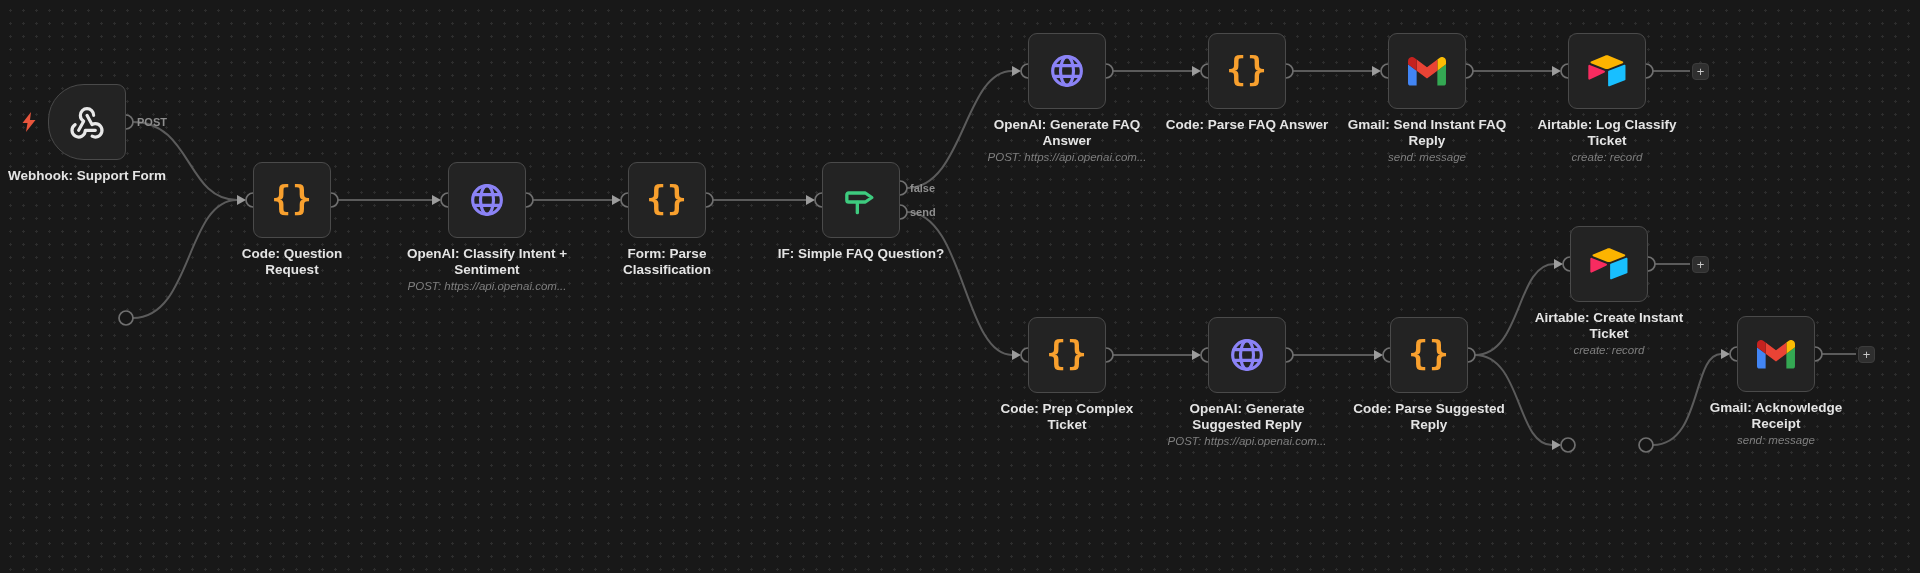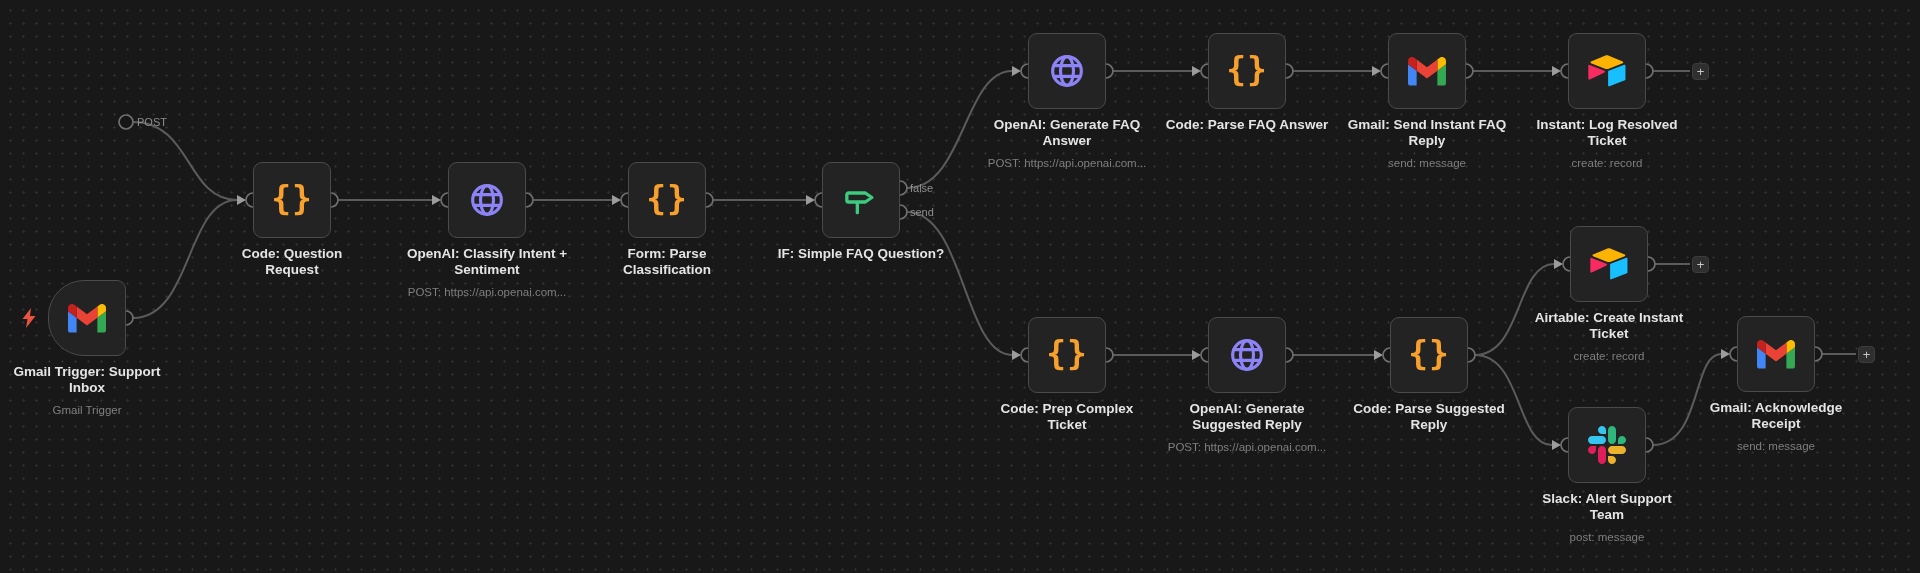--- a/index.html
+++ b/index.html
@@ -32,29 +32,29 @@
     position: absolute; top: 84px; left: 50%; transform: translateX(-50%);
     width: 200px; text-align: center;
     color: #e4e4e4; font-size: 13.5px; font-weight: 600; line-height: 1.22;
     white-space: pre-line;
   }
   .node .subtitle {
     position: absolute; top: 84px; left: 50%; transform: translateX(-50%);
     width: 220px; text-align: center;
     color: #7f7f7f; font-size: 11.5px; font-weight: 400;
   }  
-  .node .subtitle.s2 { top: 124px; }  
+  .node .subtitle.s2 { top: 118px; font-style: italic; }  
   .bolt { position: absolute; left: -27px; top: 28px; width: 16px; height: 20px; }
   .braces {
     font-family: "DejaVu Sans Mono", monospace;
     font-weight: 700; font-size: 33px; color: #f8a02e;
     letter-spacing: 1px; line-height: 1; padding-bottom: 4px;
   }
   .conn-label {
-    position: absolute; color: #8e8e8e; font-size: 11px; font-weight: 400;
+    position: absolute; color: #8e8e8e; font-size: 11px; font-weight: 700;
   }
   .add-btn {
     position: absolute; width: 17px; height: 17px;
     background: #2f2f2f; border: 1px solid #3c3c3c; border-radius: 4px;
     color: #c9c9c9; font-size: 13px; line-height: 15px; text-align: center;
     cursor: pointer; box-sizing: border-box;
   }
 </style>
 </head>
 <body>
@@ -132,197 +132,176 @@
   </svg>
 
   <span class="conn-label" style="left:137px;top:116px">POST</span>
   <span class="conn-label" style="left:910px;top:182px">false</span>
   <span class="conn-label" style="left:910px;top:206px">send</span>
 
   <div class="add-btn" style="left:1692px;top:63px">+</div>
   <div class="add-btn" style="left:1692px;top:256px">+</div>
   <div class="add-btn" style="left:1858px;top:346px">+</div>
 
-
-  <div class="node trigger" style="left:48px;top:280px">
+  <div class="node trigger" style="left:48px;top:84px">
     <svg class="bolt" viewBox="0 0 16 20">
       <path d="M10 0 L1.5 11 h5 L5 20 L14.5 8 h-5.5 Z" fill="#e8553c"></path>
     </svg>
+    <div class="box">
+      <svg width="40" height="40" viewBox="0 0 24 24" fill="none" stroke="#e8e8e8" stroke-width="1.9" stroke-linecap="round" stroke-linejoin="round">
+        <path d="M4.876 13.61a4 4 0 1 0 6.124 3.39h6"></path>
+        <path d="M15.066 20.502a4 4 0 1 0 1.934 -7.502c-.706 0 -1.424 .179 -2 .5l-3 -5.5"></path>
+        <path d="M16 8a4 4 0 1 0 -8 0c0 1.506 .77 2.818 2 3.5l-3 5.5"></path>
+      </svg>
+    </div>
+    <div class="label">Webhook: Support Form</div>
+  </div>
+
+
+  <div class="node" style="left:253px;top:162px">
+    <div class="box">
+      <span class="braces">{}</span>
+    </div>
+    <div class="label">Code: Question
+Request</div>
+  </div>
+
+  <div class="node" style="left:448px;top:162px">
+    <div class="box">
+      <svg width="40" height="40" viewBox="0 0 24 24" fill="none" stroke="#8b83f6" stroke-width="1.9" stroke-linecap="round">
+        <circle cx="12" cy="12" r="8.6"></circle>
+          <ellipse cx="12" cy="12" rx="3.9" ry="8.6"></ellipse>
+        <line x1="4.2" y1="8.8" x2="19.8" y2="8.8"></line>
+          <line x1="4.2" y1="15.2" x2="19.8" y2="15.2"></line>
+      </svg>
+    </div>
+    <div class="label">OpenAI: Classify Intent +
+Sentiment</div>
+    <div class="subtitle s2">POST: https://api.openai.com...</div>
+  </div>
+
+  <div class="node" style="left:628px;top:162px">
+    <div class="box">
+      <span class="braces">{}</span>
+    </div>
+    <div class="label">Form: Parse
+Classification</div>
+  </div>
+
+  <div class="node" style="left:822px;top:162px">
+    <div class="box">
+      <svg width="40" height="40" viewBox="0 0 24 24" fill="none" stroke="#3ecb7f" stroke-width="2" stroke-linecap="round" stroke-linejoin="round">
+        <path d="M4.6 7.8 h10 l3.9 2.7 -3.9 2.7 h-10 a1.1 1.1 0 0 1 -1.1 -1.1 v-3.2 a1.1 1.1 0 0 1 1.1 -1.1 z"></path>
+        <path d="M9.8 13.4 v6.2"></path>
+      </svg>
+    </div>
+    <div class="label">IF: Simple FAQ Question?</div>
+  </div>
+
+  <div class="node" style="left:1028px;top:33px">
+    <div class="box">
+      <svg width="40" height="40" viewBox="0 0 24 24" fill="none" stroke="#8b83f6" stroke-width="1.9" stroke-linecap="round">
+        <circle cx="12" cy="12" r="8.6"></circle>
+          <ellipse cx="12" cy="12" rx="3.9" ry="8.6"></ellipse>
+        <line x1="4.2" y1="8.8" x2="19.8" y2="8.8"></line>
+          <line x1="4.2" y1="15.2" x2="19.8" y2="15.2"></line>
+      </svg>
+    </div>
+    <div class="label">OpenAI: Generate FAQ
+Answer</div>
+    <div class="subtitle s2">POST: https://api.openai.com...</div>
+  </div>
+
+  <div class="node" style="left:1208px;top:33px">
+    <div class="box">
+      <span class="braces">{}</span>
+    </div>
+    <div class="label">Code: Parse FAQ Answer</div>
+  </div>
+
+  <div class="node" style="left:1388px;top:33px">
     <div class="box">
       <svg width="38" height="29" viewBox="0 0 49.4 36.45">
         <path fill="#4285f4" d="M3.37,36.45h7.87V17.33L0,8.9V33.08A3.37,3.37,0,0,0,3.37,36.45Z"></path>
         <path fill="#34a853" d="M38.16,36.45H46a3.37,3.37,0,0,0,3.37-3.37V8.9L38.16,17.33Z"></path>
         <path fill="#fbbc04" d="M38.16,2.72v14.61L49.4,8.9V4.41c0-4.17-4.76-6.55-8.1-4.05Z"></path>
         <path fill="#ea4335" d="M11.24,17.33V2.72L24.7,12.81,38.16,2.72V17.33L24.7,27.42Z"></path>
         <path fill="#c5221f" d="M0,4.41V8.9l11.24,8.43V2.72L8.1.36C4.75-2.14,0,.24,0,4.41Z"></path>
       </svg>
     </div>
-    <div class="label">Gmail Trigger: Support
-Inbox</div>
-    <div class="subtitle s2">Gmail Trigger</div>
-  </div>
-
-  <div class="node" style="left:253px;top:162px">
-    <div class="box">
-      <span class="braces">{}</span>
-    </div>
-    <div class="label">Code: Question
-Request</div>
-  </div>
-
-  <div class="node" style="left:448px;top:162px">
+    <div class="label">Gmail: Send Instant FAQ
+Reply</div>
+    <div class="subtitle s2">send: message</div>
+  </div>
+
+  <div class="node" style="left:1568px;top:33px">
+    <div class="box">
+      <svg width="42" height="36" viewBox="0 0 200 170">
+        <path fill="#fcb400" d="M90.04,12.37 L24.08,39.66 C20.41,41.18 20.45,46.39 24.14,47.85 L90.38,74.12 C96.2,76.43 102.68,76.43 108.5,74.12 L174.73,47.85 C178.42,46.39 178.46,41.18 174.79,39.66 L108.83,12.37 C102.82,9.88 96.06,9.88 90.04,12.37"></path>
+        <path fill="#18bfff" d="M105.31,88.46 L105.31,154.08 C105.31,157.2 108.46,159.33 111.36,158.18 L185.17,129.54 C186.85,128.87 187.96,127.24 187.96,125.43 L187.96,59.81 C187.96,56.69 184.81,54.55 181.91,55.7 L108.1,84.35 C106.42,85.02 105.31,86.65 105.31,88.46"></path>
+        <path fill="#f82b60" d="M88.08,91.85 L66.17,102.42 L63.95,103.5 L17.71,125.65 C14.78,127.07 11.04,124.93 11.04,121.67 L11.04,60.09 C11.04,58.91 11.64,57.89 12.45,57.13 C12.79,56.79 13.18,56.51 13.57,56.29 C14.68,55.63 16.25,55.45 17.59,55.98 L87.71,83.76 C91.27,85.17 91.55,90.17 88.08,91.85"></path>
+      </svg>
+    </div>
+    <div class="label">Airtable: Log Classify
+Ticket</div>
+    <div class="subtitle s2">create: record</div>
+  </div>
+
+  <div class="node" style="left:1028px;top:317px">
+    <div class="box">
+      <span class="braces">{}</span>
+    </div>
+    <div class="label">Code: Prep Complex
+Ticket</div>
+  </div>
+
+  <div class="node" style="left:1208px;top:317px">
     <div class="box">
       <svg width="40" height="40" viewBox="0 0 24 24" fill="none" stroke="#8b83f6" stroke-width="1.9" stroke-linecap="round">
         <circle cx="12" cy="12" r="8.6"></circle>
           <ellipse cx="12" cy="12" rx="3.9" ry="8.6"></ellipse>
         <line x1="4.2" y1="8.8" x2="19.8" y2="8.8"></line>
           <line x1="4.2" y1="15.2" x2="19.8" y2="15.2"></line>
       </svg>
     </div>
-    <div class="label">OpenAI: Classify Intent +
-Sentiment</div>
+    <div class="label">OpenAI: Generate
+Suggested Reply</div>
     <div class="subtitle s2">POST: https://api.openai.com...</div>
   </div>
 
-  <div class="node" style="left:628px;top:162px">
-    <div class="box">
-      <span class="braces">{}</span>
-    </div>
-    <div class="label">Form: Parse
-Classification</div>
-  </div>
-
-  <div class="node" style="left:822px;top:162px">
-    <div class="box">
-      <svg width="40" height="40" viewBox="0 0 24 24" fill="none" stroke="#3ecb7f" stroke-width="2" stroke-linecap="round" stroke-linejoin="round">
-        <path d="M4.6 7.8 h10 l3.9 2.7 -3.9 2.7 h-10 a1.1 1.1 0 0 1 -1.1 -1.1 v-3.2 a1.1 1.1 0 0 1 1.1 -1.1 z"></path>
-        <path d="M9.8 13.4 v6.2"></path>
-      </svg>
-    </div>
-    <div class="label">IF: Simple FAQ Question?</div>
-  </div>
-
-  <div class="node" style="left:1028px;top:33px">
-    <div class="box">
-      <svg width="40" height="40" viewBox="0 0 24 24" fill="none" stroke="#8b83f6" stroke-width="1.9" stroke-linecap="round">
-        <circle cx="12" cy="12" r="8.6"></circle>
-          <ellipse cx="12" cy="12" rx="3.9" ry="8.6"></ellipse>
-        <line x1="4.2" y1="8.8" x2="19.8" y2="8.8"></line>
-          <line x1="4.2" y1="15.2" x2="19.8" y2="15.2"></line>
-      </svg>
-    </div>
-    <div class="label">OpenAI: Generate FAQ
-Answer</div>
-    <div class="subtitle s2">POST: https://api.openai.com...</div>
-  </div>
-
-  <div class="node" style="left:1208px;top:33px">
-    <div class="box">
-      <span class="braces">{}</span>
-    </div>
-    <div class="label">Code: Parse FAQ Answer</div>
-  </div>
-
-  <div class="node" style="left:1388px;top:33px">
+  <div class="node" style="left:1390px;top:317px">
+    <div class="box">
+      <span class="braces">{}</span>
+    </div>
+    <div class="label">Code: Parse Suggested
+Reply</div>
+  </div>
+
+  <div class="node" style="left:1570px;top:226px">
+    <div class="box">
+      <svg width="42" height="36" viewBox="0 0 200 170">
+        <path fill="#fcb400" d="M90.04,12.37 L24.08,39.66 C20.41,41.18 20.45,46.39 24.14,47.85 L90.38,74.12 C96.2,76.43 102.68,76.43 108.5,74.12 L174.73,47.85 C178.42,46.39 178.46,41.18 174.79,39.66 L108.83,12.37 C102.82,9.88 96.06,9.88 90.04,12.37"></path>
+        <path fill="#18bfff" d="M105.31,88.46 L105.31,154.08 C105.31,157.2 108.46,159.33 111.36,158.18 L185.17,129.54 C186.85,128.87 187.96,127.24 187.96,125.43 L187.96,59.81 C187.96,56.69 184.81,54.55 181.91,55.7 L108.1,84.35 C106.42,85.02 105.31,86.65 105.31,88.46"></path>
+        <path fill="#f82b60" d="M88.08,91.85 L66.17,102.42 L63.95,103.5 L17.71,125.65 C14.78,127.07 11.04,124.93 11.04,121.67 L11.04,60.09 C11.04,58.91 11.64,57.89 12.45,57.13 C12.79,56.79 13.18,56.51 13.57,56.29 C14.68,55.63 16.25,55.45 17.59,55.98 L87.71,83.76 C91.27,85.17 91.55,90.17 88.08,91.85"></path>
+      </svg>
+    </div>
+    <div class="label">Airtable: Create Instant
+Ticket</div>
+    <div class="subtitle s2">create: record</div>
+  </div>
+
+
+  <div class="node" style="left:1737px;top:316px">
     <div class="box">
       <svg width="38" height="29" viewBox="0 0 49.4 36.45">
         <path fill="#4285f4" d="M3.37,36.45h7.87V17.33L0,8.9V33.08A3.37,3.37,0,0,0,3.37,36.45Z"></path>
         <path fill="#34a853" d="M38.16,36.45H46a3.37,3.37,0,0,0,3.37-3.37V8.9L38.16,17.33Z"></path>
         <path fill="#fbbc04" d="M38.16,2.72v14.61L49.4,8.9V4.41c0-4.17-4.76-6.55-8.1-4.05Z"></path>
         <path fill="#ea4335" d="M11.24,17.33V2.72L24.7,12.81,38.16,2.72V17.33L24.7,27.42Z"></path>
         <path fill="#c5221f" d="M0,4.41V8.9l11.24,8.43V2.72L8.1.36C4.75-2.14,0,.24,0,4.41Z"></path>
       </svg>
     </div>
-    <div class="label">Gmail: Send Instant FAQ
-Reply</div>
-    <div class="subtitle s2">send: message</div>
-  </div>
-
-  <div class="node" style="left:1568px;top:33px">
-    <div class="box">
-      <svg width="42" height="36" viewBox="0 0 200 170">
-        <path fill="#fcb400" d="M90.04,12.37 L24.08,39.66 C20.41,41.18 20.45,46.39 24.14,47.85 L90.38,74.12 C96.2,76.43 102.68,76.43 108.5,74.12 L174.73,47.85 C178.42,46.39 178.46,41.18 174.79,39.66 L108.83,12.37 C102.82,9.88 96.06,9.88 90.04,12.37"></path>
-        <path fill="#18bfff" d="M105.31,88.46 L105.31,154.08 C105.31,157.2 108.46,159.33 111.36,158.18 L185.17,129.54 C186.85,128.87 187.96,127.24 187.96,125.43 L187.96,59.81 C187.96,56.69 184.81,54.55 181.91,55.7 L108.1,84.35 C106.42,85.02 105.31,86.65 105.31,88.46"></path>
-        <path fill="#f82b60" d="M88.08,91.85 L66.17,102.42 L63.95,103.5 L17.71,125.65 C14.78,127.07 11.04,124.93 11.04,121.67 L11.04,60.09 C11.04,58.91 11.64,57.89 12.45,57.13 C12.79,56.79 13.18,56.51 13.57,56.29 C14.68,55.63 16.25,55.45 17.59,55.98 L87.71,83.76 C91.27,85.17 91.55,90.17 88.08,91.85"></path>
-      </svg>
-    </div>
-    <div class="label">Instant: Log Resolved
-Ticket</div>
-    <div class="subtitle s2">create: record</div>
-  </div>
-
-  <div class="node" style="left:1028px;top:317px">
-    <div class="box">
-      <span class="braces">{}</span>
-    </div>
-    <div class="label">Code: Prep Complex
-Ticket</div>
-  </div>
-
-  <div class="node" style="left:1208px;top:317px">
-    <div class="box">
-      <svg width="40" height="40" viewBox="0 0 24 24" fill="none" stroke="#8b83f6" stroke-width="1.9" stroke-linecap="round">
-        <circle cx="12" cy="12" r="8.6"></circle>
-          <ellipse cx="12" cy="12" rx="3.9" ry="8.6"></ellipse>
-        <line x1="4.2" y1="8.8" x2="19.8" y2="8.8"></line>
-          <line x1="4.2" y1="15.2" x2="19.8" y2="15.2"></line>
-      </svg>
-    </div>
-    <div class="label">OpenAI: Generate
-Suggested Reply</div>
-    <div class="subtitle s2">POST: https://api.openai.com...</div>
-  </div>
-
-  <div class="node" style="left:1390px;top:317px">
-    <div class="box">
-      <span class="braces">{}</span>
-    </div>
-    <div class="label">Code: Parse Suggested
-Reply</div>
-  </div>
-
-  <div class="node" style="left:1570px;top:226px">
-    <div class="box">
-      <svg width="42" height="36" viewBox="0 0 200 170">
-        <path fill="#fcb400" d="M90.04,12.37 L24.08,39.66 C20.41,41.18 20.45,46.39 24.14,47.85 L90.38,74.12 C96.2,76.43 102.68,76.43 108.5,74.12 L174.73,47.85 C178.42,46.39 178.46,41.18 174.79,39.66 L108.83,12.37 C102.82,9.88 96.06,9.88 90.04,12.37"></path>
-        <path fill="#18bfff" d="M105.31,88.46 L105.31,154.08 C105.31,157.2 108.46,159.33 111.36,158.18 L185.17,129.54 C186.85,128.87 187.96,127.24 187.96,125.43 L187.96,59.81 C187.96,56.69 184.81,54.55 181.91,55.7 L108.1,84.35 C106.42,85.02 105.31,86.65 105.31,88.46"></path>
-        <path fill="#f82b60" d="M88.08,91.85 L66.17,102.42 L63.95,103.5 L17.71,125.65 C14.78,127.07 11.04,124.93 11.04,121.67 L11.04,60.09 C11.04,58.91 11.64,57.89 12.45,57.13 C12.79,56.79 13.18,56.51 13.57,56.29 C14.68,55.63 16.25,55.45 17.59,55.98 L87.71,83.76 C91.27,85.17 91.55,90.17 88.08,91.85"></path>
-      </svg>
-    </div>
-    <div class="label">Airtable: Create Instant
-Ticket</div>
-    <div class="subtitle s2">create: record</div>
-  </div>
-
-  <div class="node" style="left:1568px;top:407px">
-    <div class="box">
-      <svg width="38" height="38" viewBox="0 0 122.8 122.8">
-        <path d="M25.8,77.6c0,7.1-5.8,12.9-12.9,12.9S0,84.7,0,77.6s5.8-12.9,12.9-12.9h12.9V77.6z" fill="#e01e5a"></path>
-        <path d="M32.3,77.6c0-7.1,5.8-12.9,12.9-12.9s12.9,5.8,12.9,12.9v32.3c0,7.1-5.8,12.9-12.9,12.9s-12.9-5.8-12.9-12.9V77.6z" fill="#e01e5a"></path>
-        <path d="M45.2,25.8c-7.1,0-12.9-5.8-12.9-12.9S38.1,0,45.2,0s12.9,5.8,12.9,12.9v12.9H45.2z" fill="#36c5f0"></path>
-        <path d="M45.2,32.3c7.1,0,12.9,5.8,12.9,12.9s-5.8,12.9-12.9,12.9H12.9C5.8,58.1,0,52.3,0,45.2s5.8-12.9,12.9-12.9H45.2z" fill="#36c5f0"></path>
-        <path d="M97,45.2c0-7.1,5.8-12.9,12.9-12.9s12.9,5.8,12.9,12.9s-5.8,12.9-12.9,12.9H97V45.2z" fill="#2eb67d"></path>
-        <path d="M90.5,45.2c0,7.1-5.8,12.9-12.9,12.9s-12.9-5.8-12.9-12.9V12.9C64.7,5.8,70.5,0,77.6,0s12.9,5.8,12.9,12.9V45.2z" fill="#2eb67d"></path>
-        <path d="M77.6,97c7.1,0,12.9,5.8,12.9,12.9s-5.8,12.9-12.9,12.9s-12.9-5.8-12.9-12.9V97H77.6z" fill="#ecb22e"></path>
-        <path d="M77.6,90.5c-7.1,0-12.9-5.8-12.9-12.9s5.8-12.9,12.9-12.9h32.3c7.1,0,12.9,5.8,12.9,12.9s-5.8,12.9-12.9,12.9H77.6z" fill="#ecb22e"></path>
-      </svg>
-    </div>
-    <div class="label">Slack: Alert Support
-Team</div>
-    <div class="subtitle s2">post: message</div>
-  </div>
-
-  <div class="node" style="left:1737px;top:316px">
-    <div class="box">
-      <svg width="38" height="29" viewBox="0 0 49.4 36.45">
-        <path fill="#4285f4" d="M3.37,36.45h7.87V17.33L0,8.9V33.08A3.37,3.37,0,0,0,3.37,36.45Z"></path>
-        <path fill="#34a853" d="M38.16,36.45H46a3.37,3.37,0,0,0,3.37-3.37V8.9L38.16,17.33Z"></path>
-        <path fill="#fbbc04" d="M38.16,2.72v14.61L49.4,8.9V4.41c0-4.17-4.76-6.55-8.1-4.05Z"></path>
-        <path fill="#ea4335" d="M11.24,17.33V2.72L24.7,12.81,38.16,2.72V17.33L24.7,27.42Z"></path>
-        <path fill="#c5221f" d="M0,4.41V8.9l11.24,8.43V2.72L8.1.36C4.75-2.14,0,.24,0,4.41Z"></path>
-      </svg>
-    </div>
     <div class="label">Gmail: Acknowledge
 Receipt</div>
     <div class="subtitle s2">send: message</div>
   </div>
 
 </div>
 
 </body></html>

